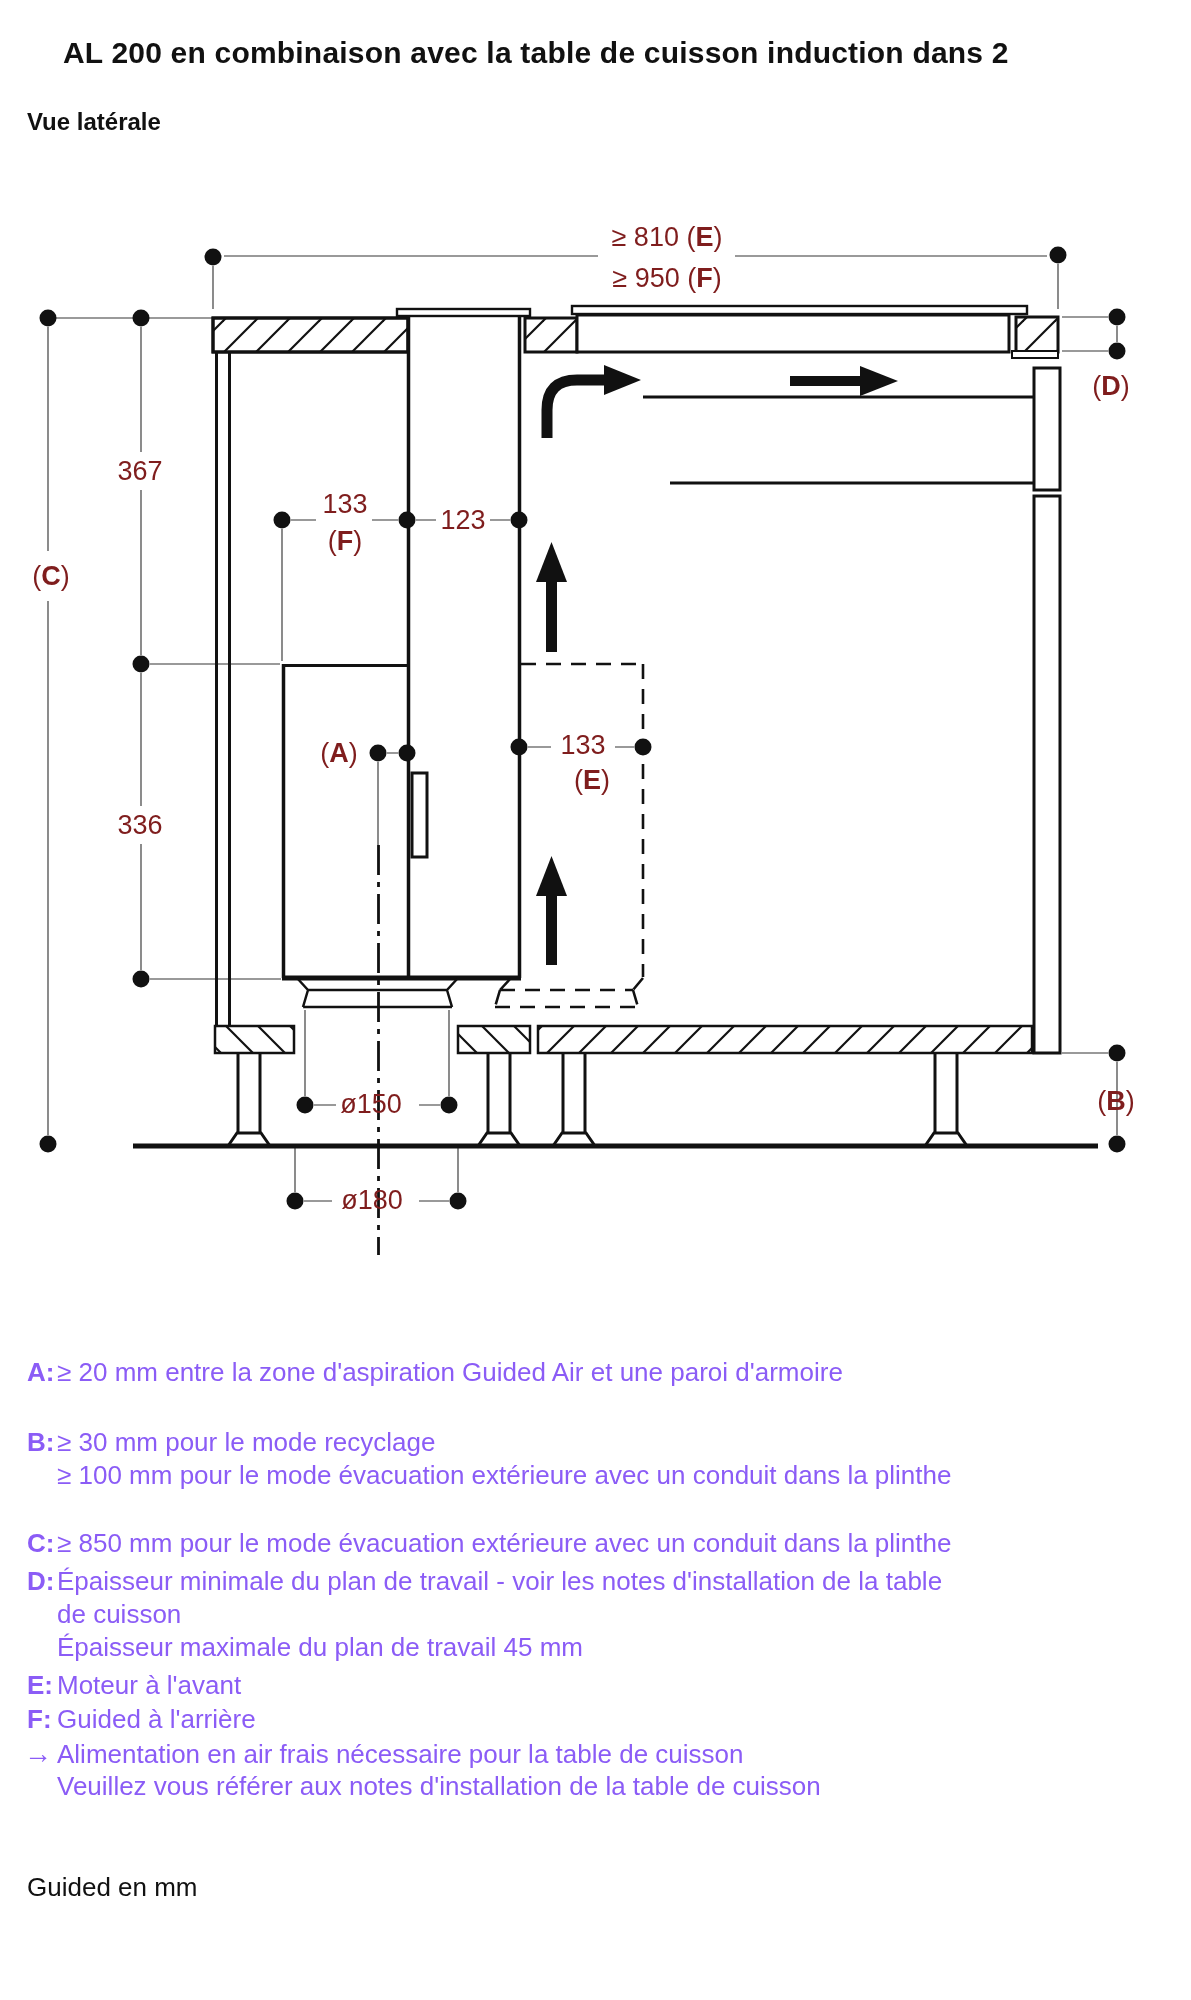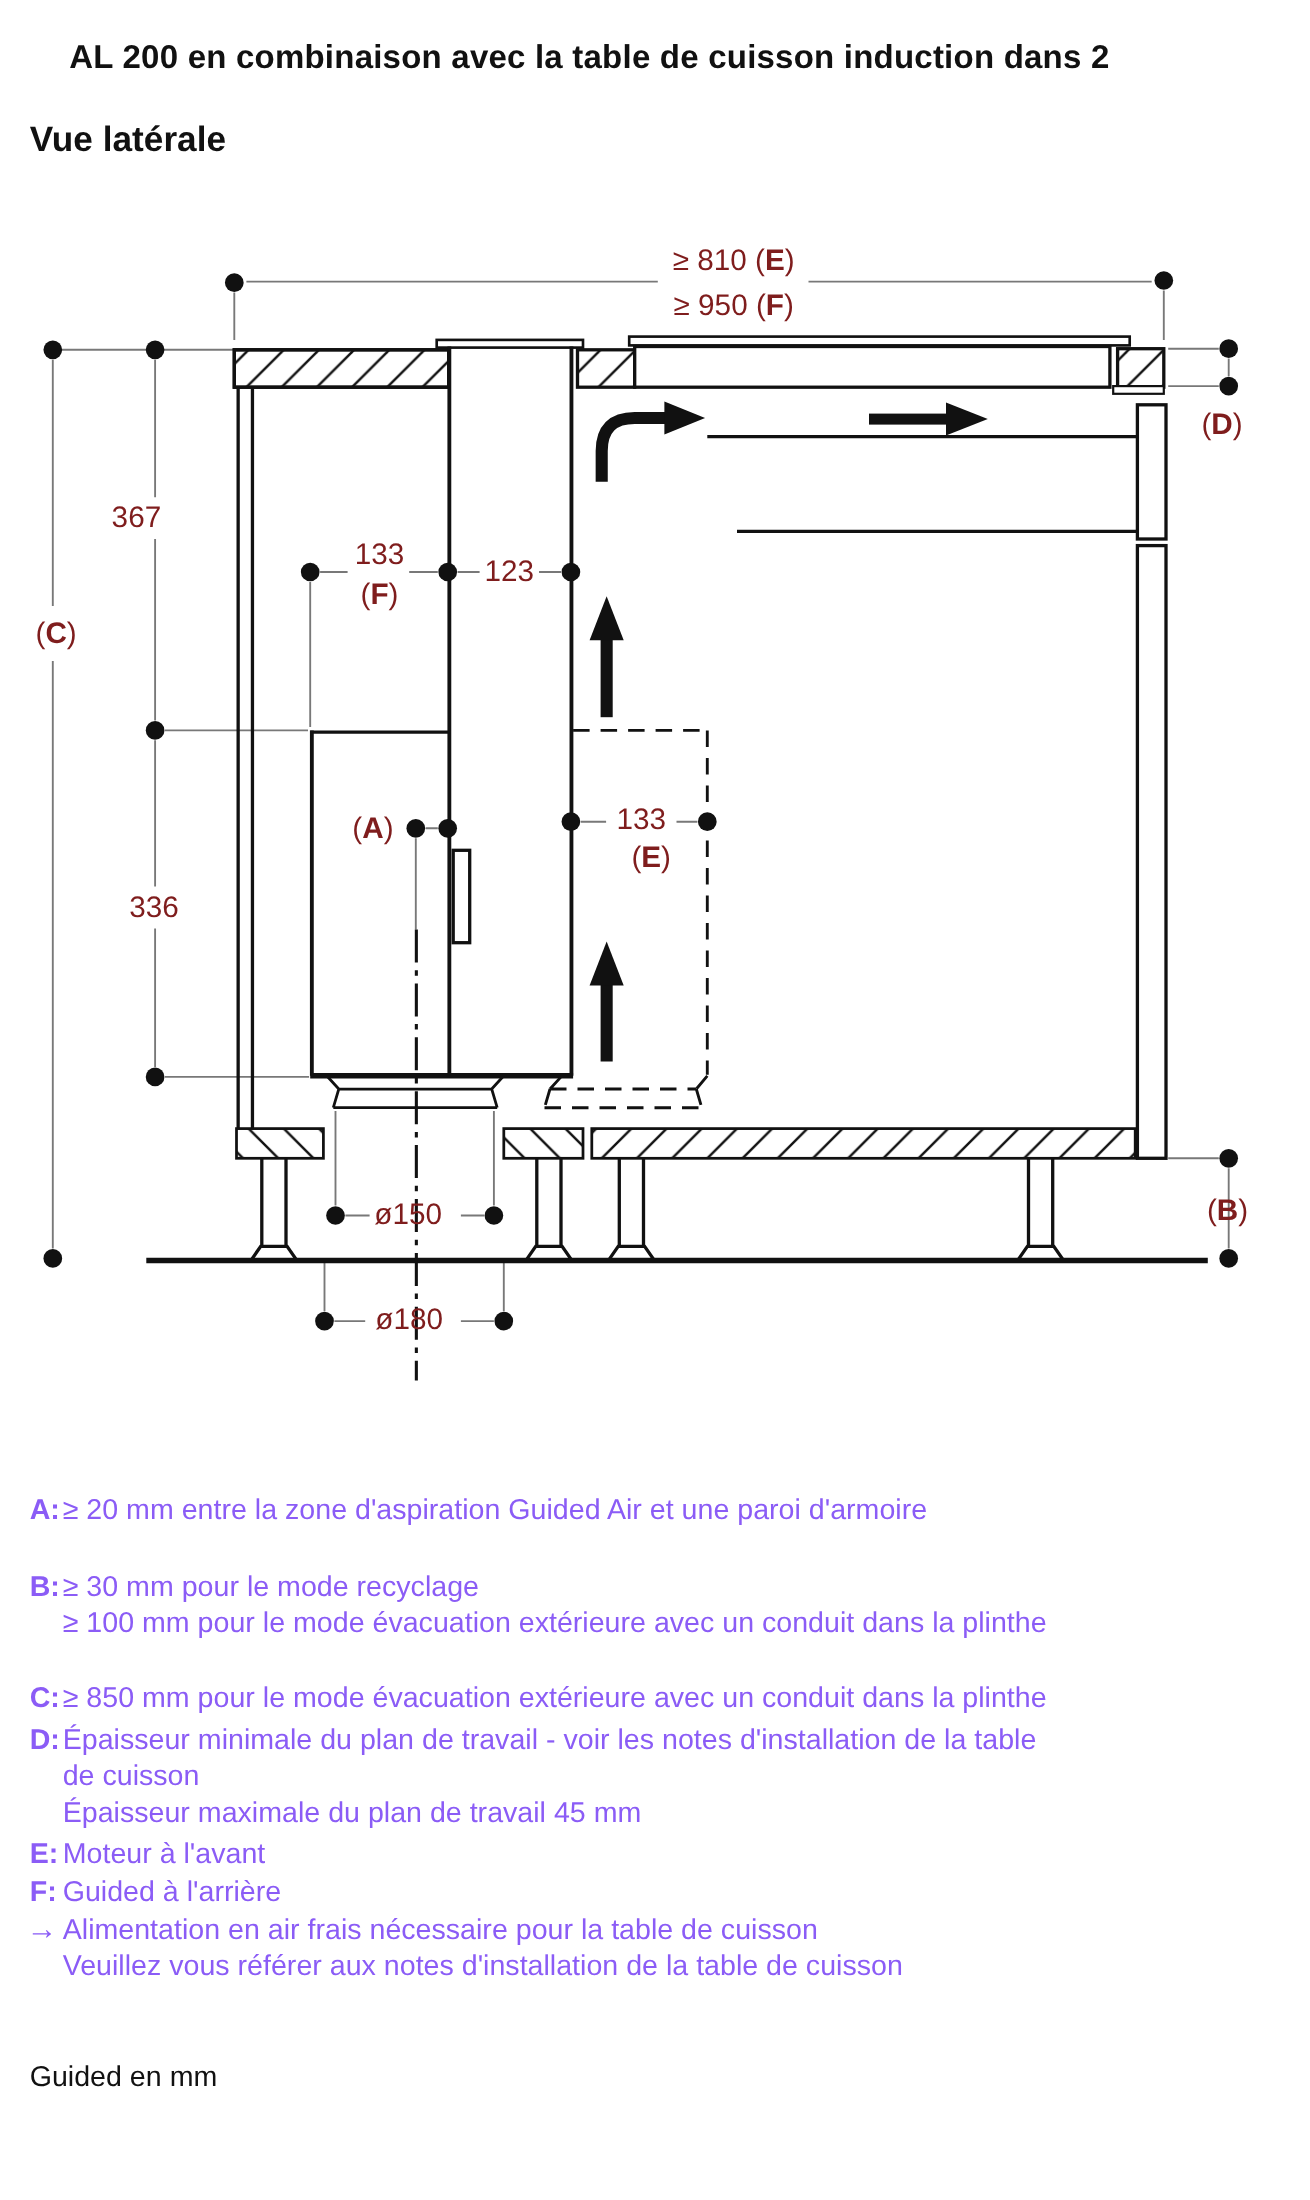--- a/index.html
+++ b/index.html
@@ -1,19 +1,19 @@
 <!DOCTYPE html>
 <html><head>
 <meta charset="utf-8">
 <style>
   html,body{margin:0;padding:0;background:#fff;}
   #page{position:relative;width:1191px;height:2000px;background:#fff;
         font-family:"Liberation Sans",sans-serif;color:#111;overflow:hidden;}
   .title{position:absolute;left:27px;top:36px;font-size:30px;font-weight:bold;line-height:34px;letter-spacing:0.2px;margin-left:36px;}
-  .subtitle{position:absolute;left:27px;top:108px;font-size:32px;font-weight:bold;}
+  .subtitle{position:absolute;left:27px;top:108px;font-size:24px;font-weight:bold;}
   svg{position:absolute;left:0;top:0;}
   .dlabel{position:absolute;transform:translate(-50%,-50%);font-size:27px;white-space:nowrap;color:#7f1d1d;}
   .dlabel b{font-weight:bold;}
   .lrow{position:absolute;font-size:26px;white-space:nowrap;color:#8b5cf6;}
   .lkey{display:inline-block;width:30px;font-weight:bold;}
   .lkey-arrow{display:inline-block;width:33px;font-weight:bold;font-size:28px;}
   .footer{position:absolute;left:27px;top:1872px;font-size:26px;}
 </style>
 </head>
 <body>
@@ -138,21 +138,21 @@
       <circle cx="305" cy="1105" r="8.5"></circle>
       <circle cx="449" cy="1105" r="8.5"></circle>
       <circle cx="295" cy="1201" r="8.5"></circle>
       <circle cx="458" cy="1201" r="8.5"></circle>
     </g>
   </svg>
 
   <div>
     <div class="dlabel" style="left:667px;top:237px"><span>≥ 810 (</span><b>E</b><span>)</span></div>
     <div class="dlabel" style="left:667px;top:278px"><span>≥ 950 (</span><b>F</b><span>)</span></div>
-    <div class="dlabel" style="left:124px;top:471px"><span>367</span></div>
+    <div class="dlabel" style="left:140px;top:471px"><span>367</span></div>
     <div class="dlabel" style="left:51px;top:576px"><span>(</span><b>C</b><span>)</span></div>
     <div class="dlabel" style="left:140px;top:825px"><span>336</span></div>
     <div class="dlabel" style="left:345px;top:504px"><span>133</span></div>
     <div class="dlabel" style="left:345px;top:541px"><span>(</span><b>F</b><span>)</span></div>
     <div class="dlabel" style="left:463px;top:520px"><span>123</span></div>
     <div class="dlabel" style="left:339px;top:753px"><span>(</span><b>A</b><span>)</span></div>
     <div class="dlabel" style="left:583px;top:745px"><span>133</span></div>
     <div class="dlabel" style="left:592px;top:780px"><span>(</span><b>E</b><span>)</span></div>
     <div class="dlabel" style="left:1111px;top:386px"><span>(</span><b>D</b><span>)</span></div>
     <div class="dlabel" style="left:1116px;top:1101px"><span>(</span><b>B</b><span>)</span></div>

